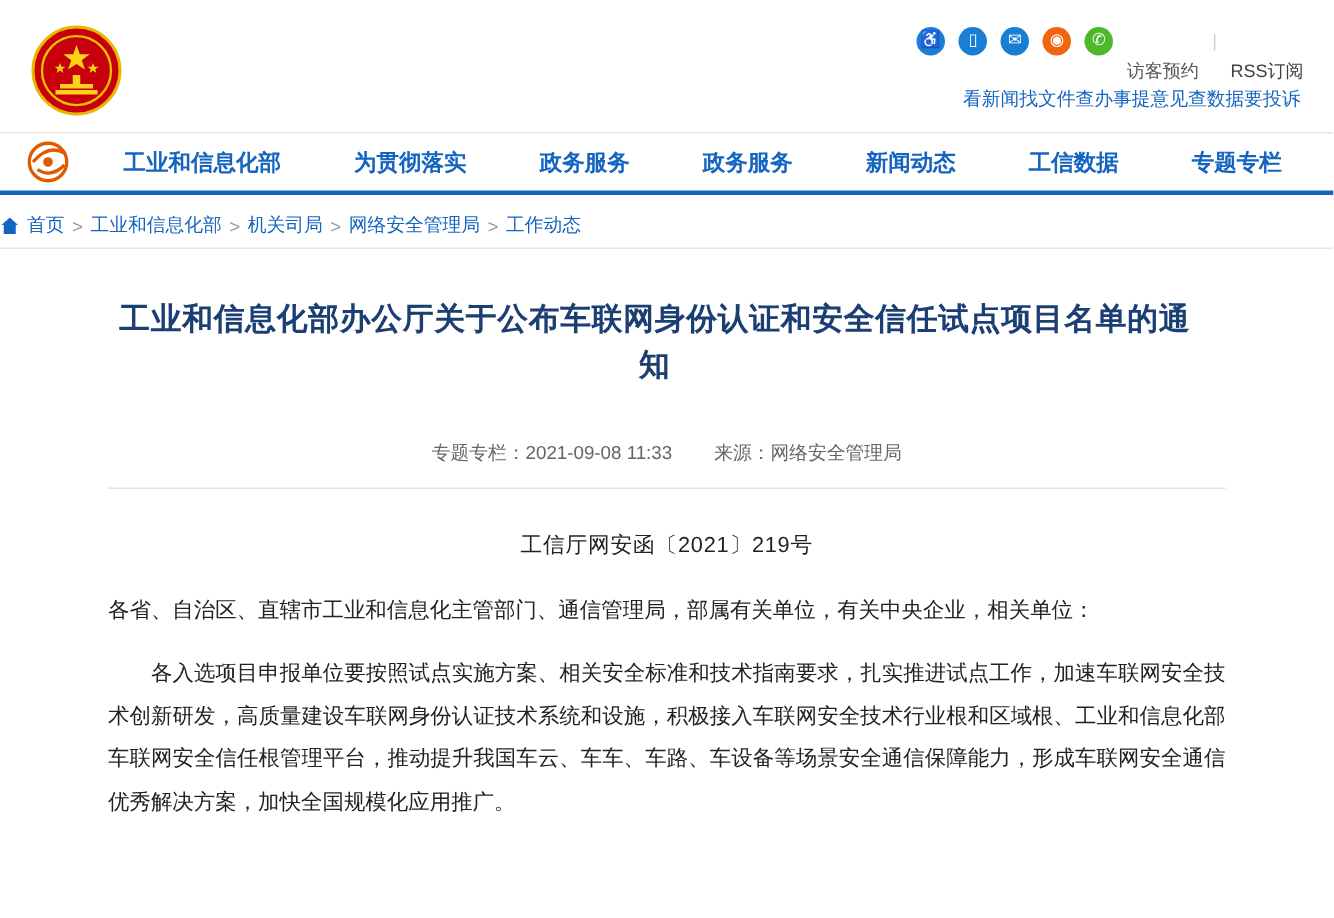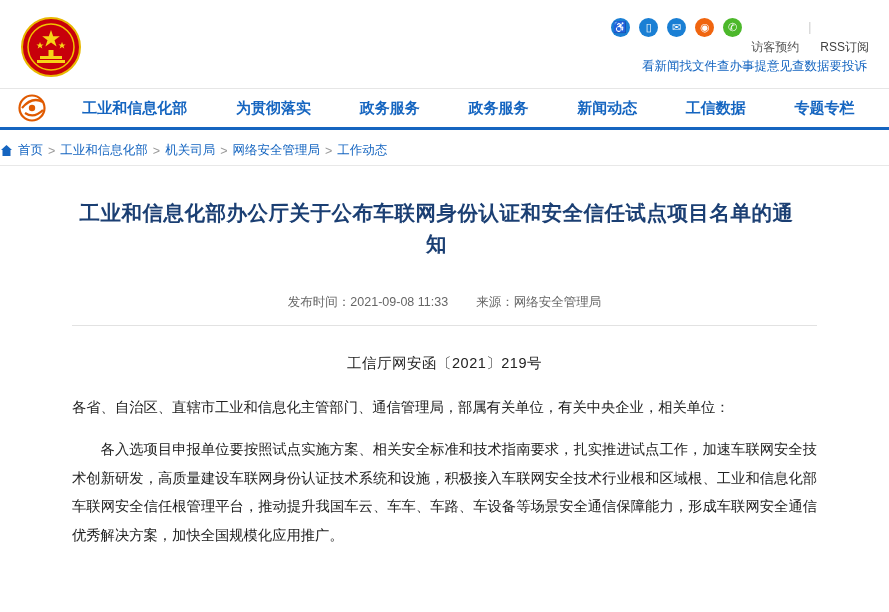--- a/index.html
+++ b/index.html
@@ -286,21 +286,21 @@
   <a href="#">网络安全管理局</a>
   <span class="sep">&gt;</span>
   <a href="#">工作动态</a>
 </div>
 
 <div class="article">
 
   <h1 class="doc-title">工业和信息化部办公厅关于公布车联网身份认证和安全信任试点项目名单的通知</h1>
 
   <div class="meta">
-    <span>发布时间：</span><span>2021-09-08 11:33</span><span class="gap"></span><span>来源：</span><span>网络安全管理局</span>
+    <span>专题专栏：</span><span>2021-09-08 11:33</span><span class="gap"></span><span>来源：</span><span>网络安全管理局</span>
   </div>
   <hr class="meta-divider">
 
   <div class="doc-number">工信厅网安函〔2021〕219号</div>
 
   <p class="para first">各省、自治区、直辖市工业和信息化主管部门、通信管理局，部属有关单位，有关中央企业，相关单位：</p>
   <p class="para indent">各入选项目申报单位要按照试点实施方案、相关安全标准和技术指南要求，扎实推进试点工作，加速车联网安全技术创新研发，高质量建设车联网身份认证技术系统和设施，积极接入车联网安全技术行业根和区域根、工业和信息化部车联网安全信任根管理平台，推动提升我国车云、车车、车路、车设备等场景安全通信保障能力，形成车联网安全通信优秀解决方案，加快全国规模化应用推广。</p>
 
 </div>
 

